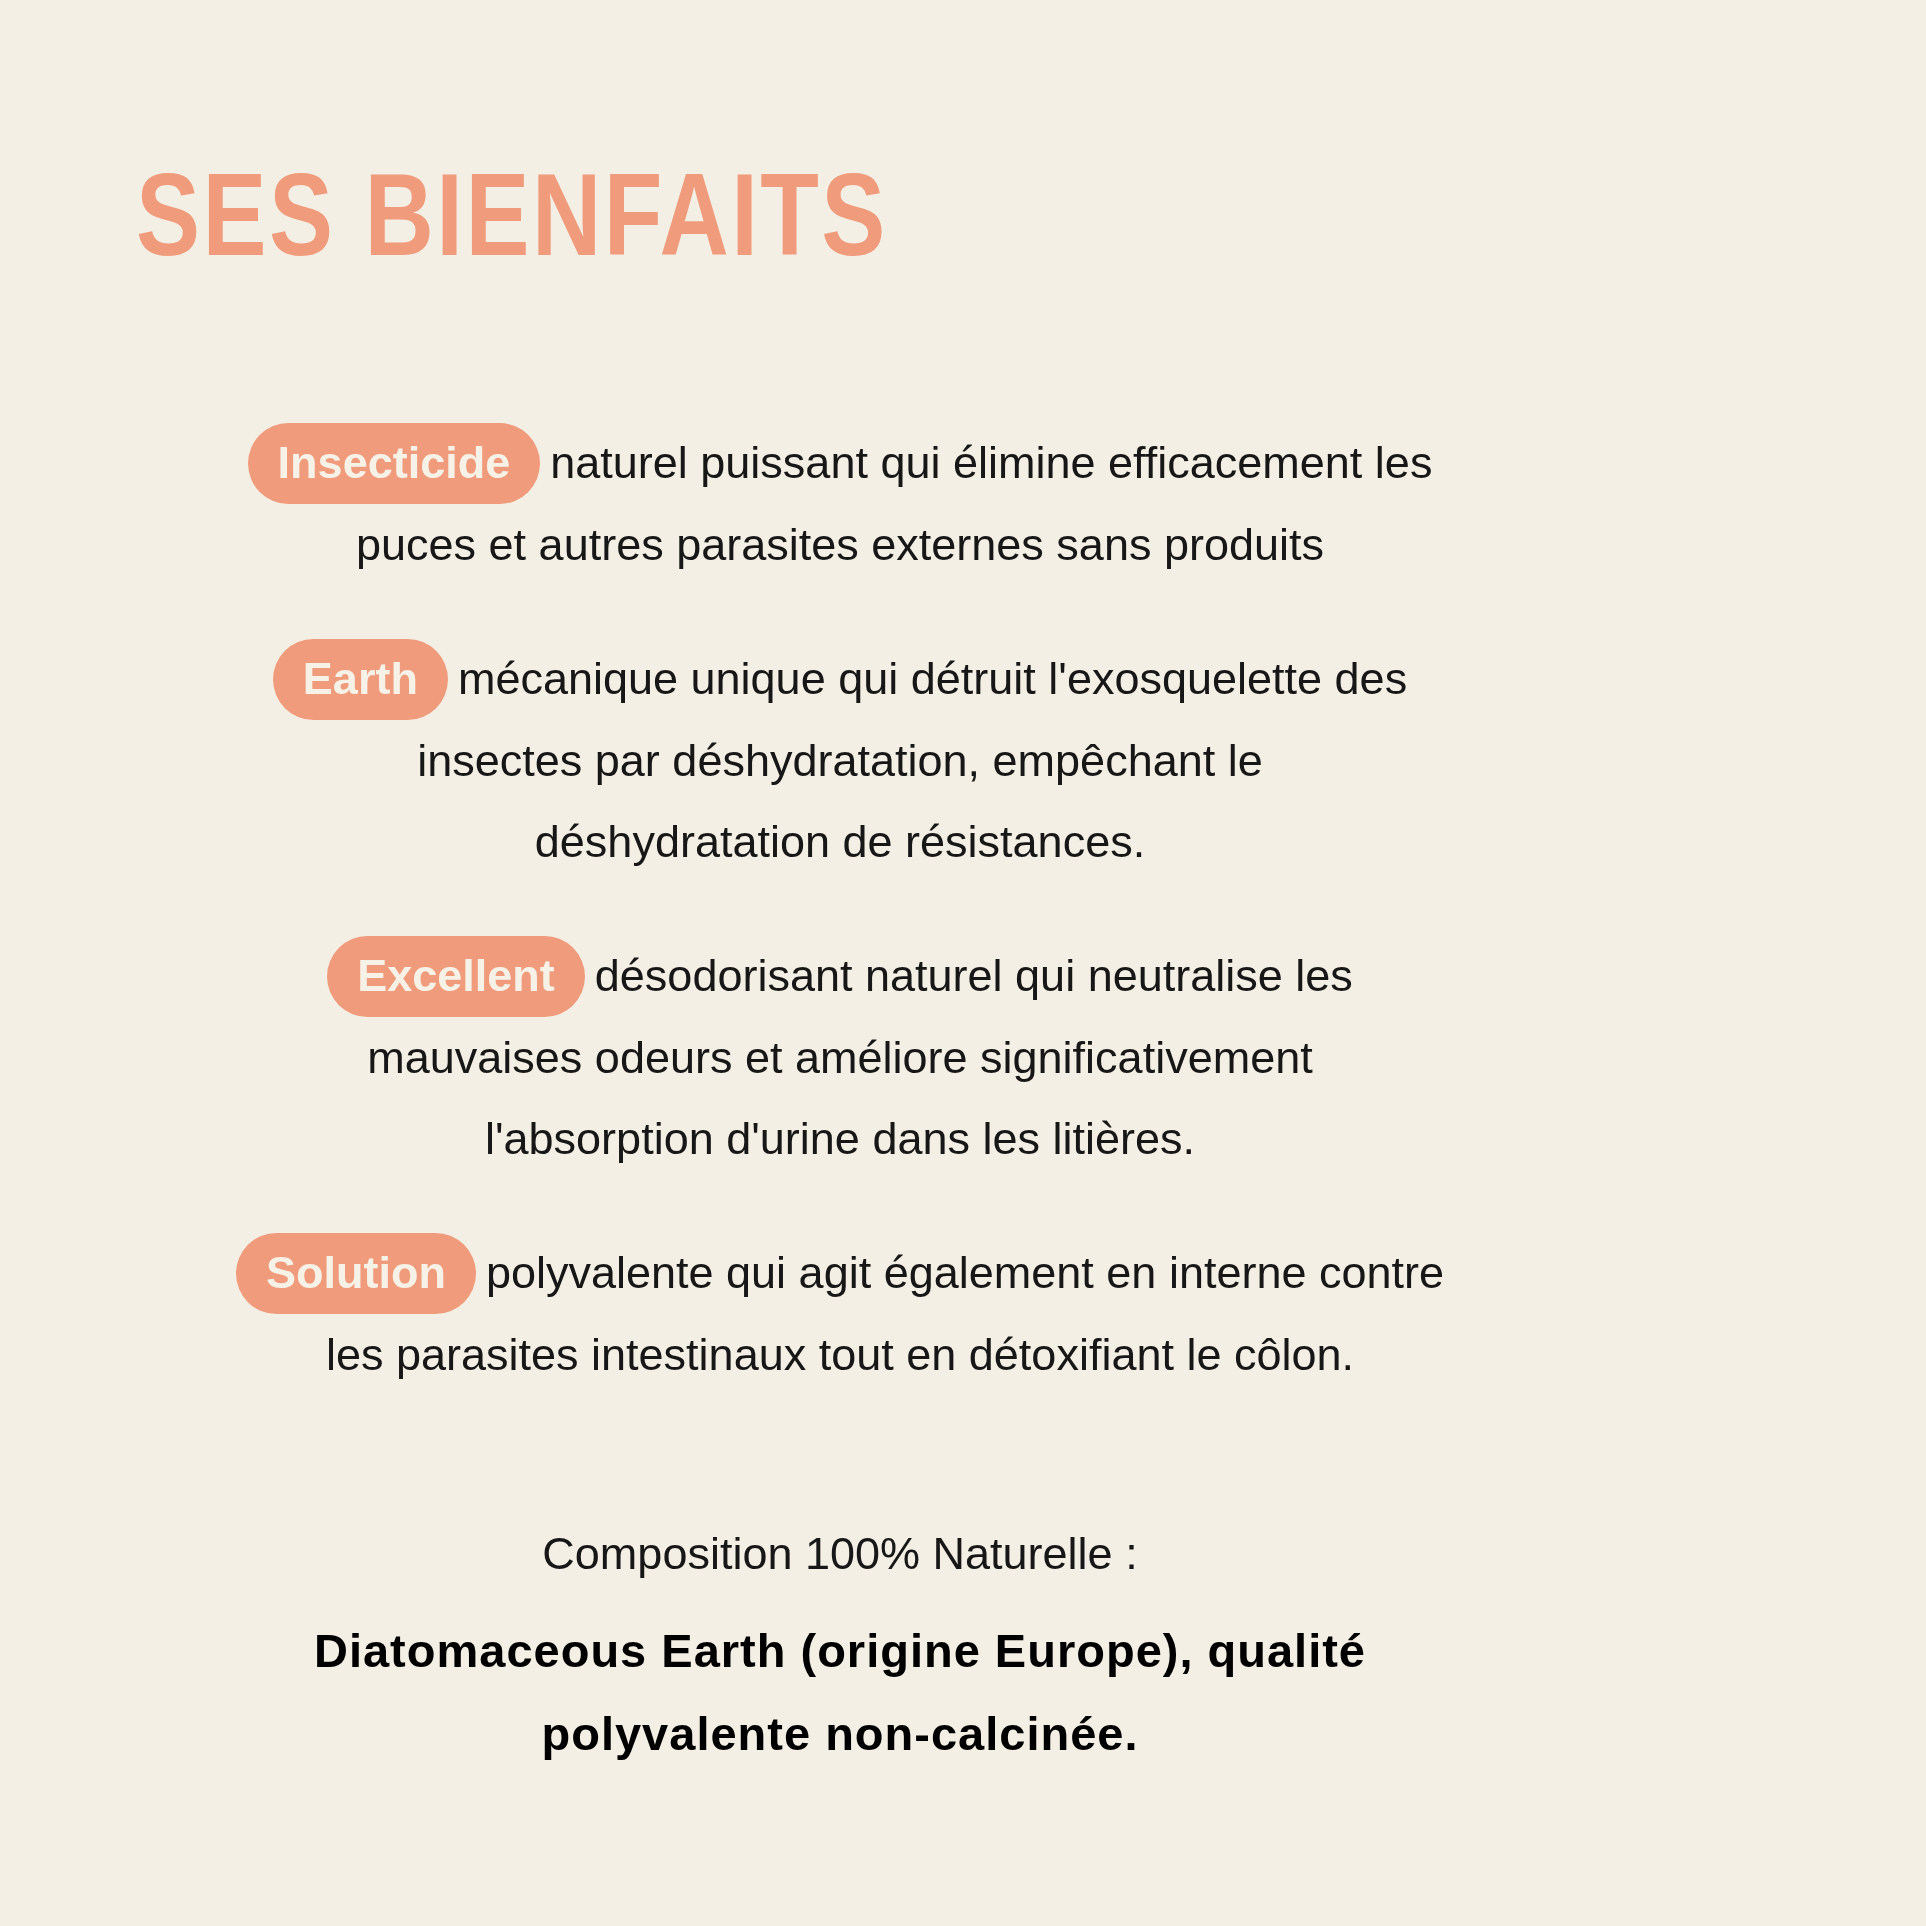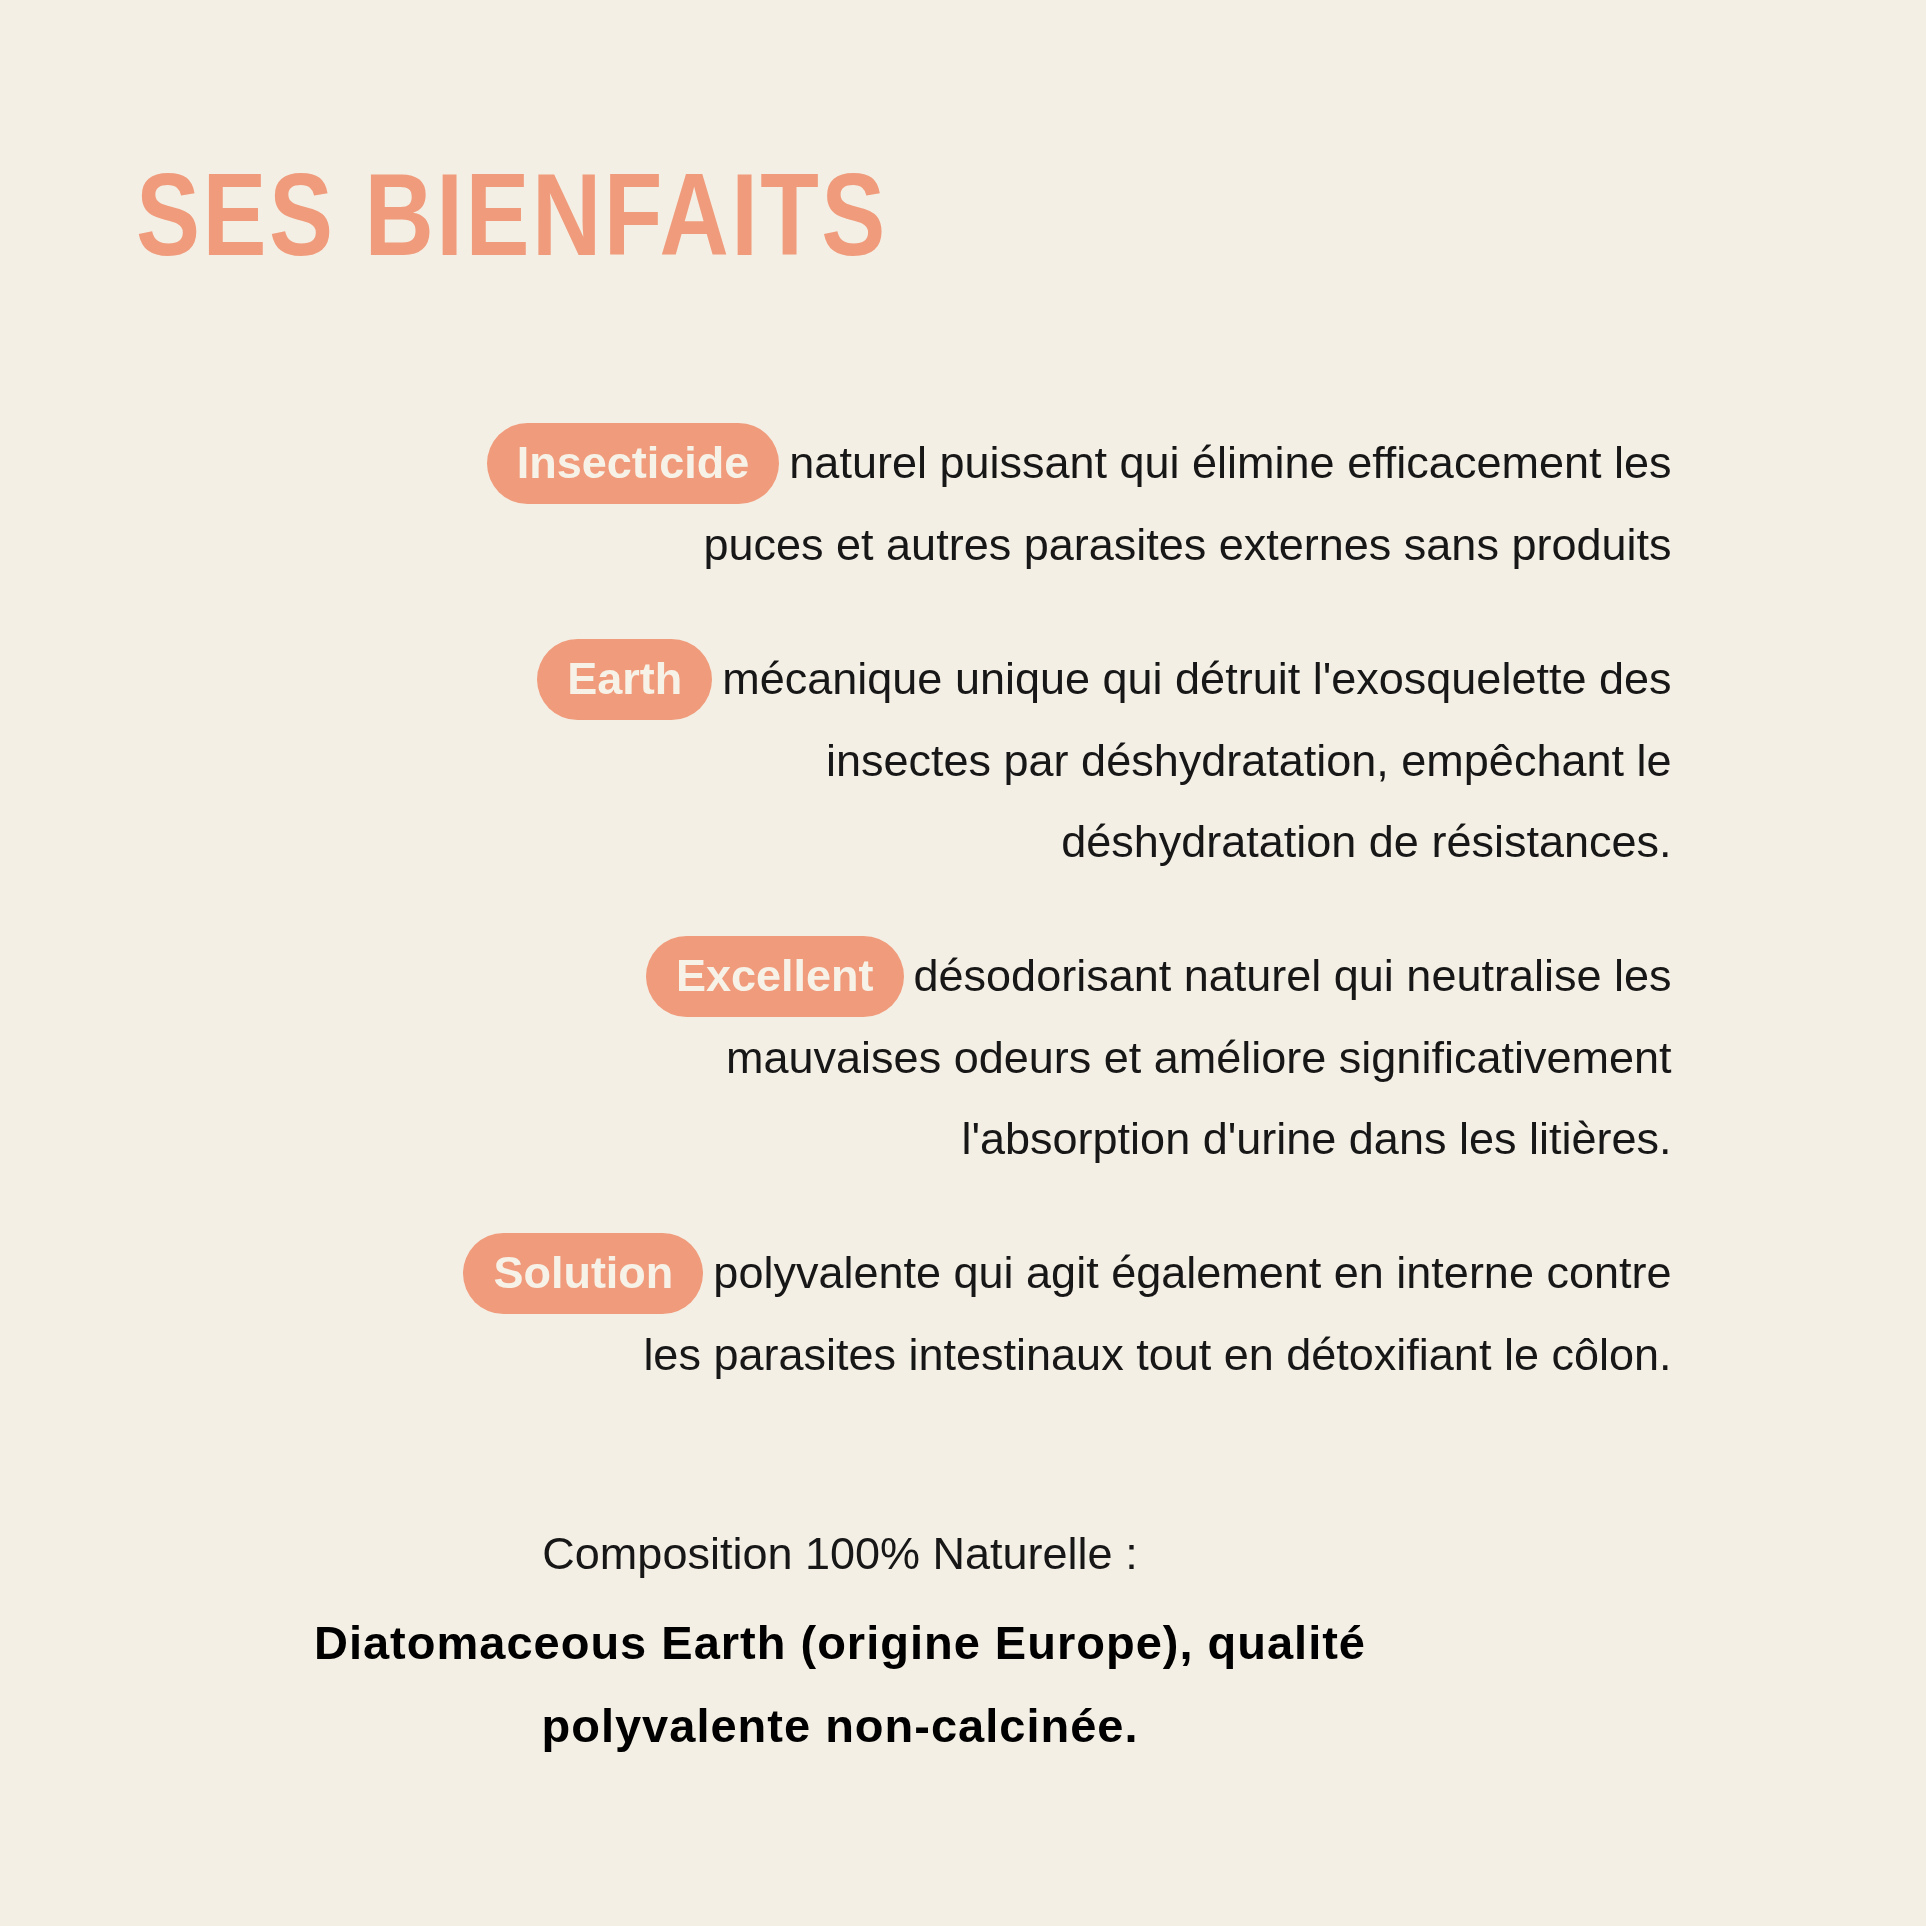--- a/index.html
+++ b/index.html
@@ -24,21 +24,21 @@
     letter-spacing: 3px;
     color: #f09c7c;
     transform: scaleX(0.82);
     transform-origin: left center;
     white-space: nowrap;
     line-height: 1.0;
   }
   .benefits {
     width: 1663px;
     margin: 149px auto 0 auto;
-    text-align: right;
+    text-align: center;
   }
   .benefit {
     margin: 0 0 53px 0;
     font-size: 45px;
     font-weight: 400;
     line-height: 81px;
     color: #171717;
   }
   .pill {
     display: inline-block;
@@ -49,21 +49,21 @@
     padding: 17px 30px 19px 30px;
     border-radius: 42px;
     margin-right: 10px;
     vertical-align: baseline;
   }
   .footer {
     margin-top: 119px;
     text-align: center;
   }
   .footer-heading {
-    margin: 8px;
+    margin: 16px;
     font-size: 45px;
     font-weight: 400;
     line-height: 79px;
     color: #171717;
   }
   .footer-accent {
     margin: 4px auto 0 auto;
     font-size: 47px;
     font-weight: 700;
     line-height: 83px;

